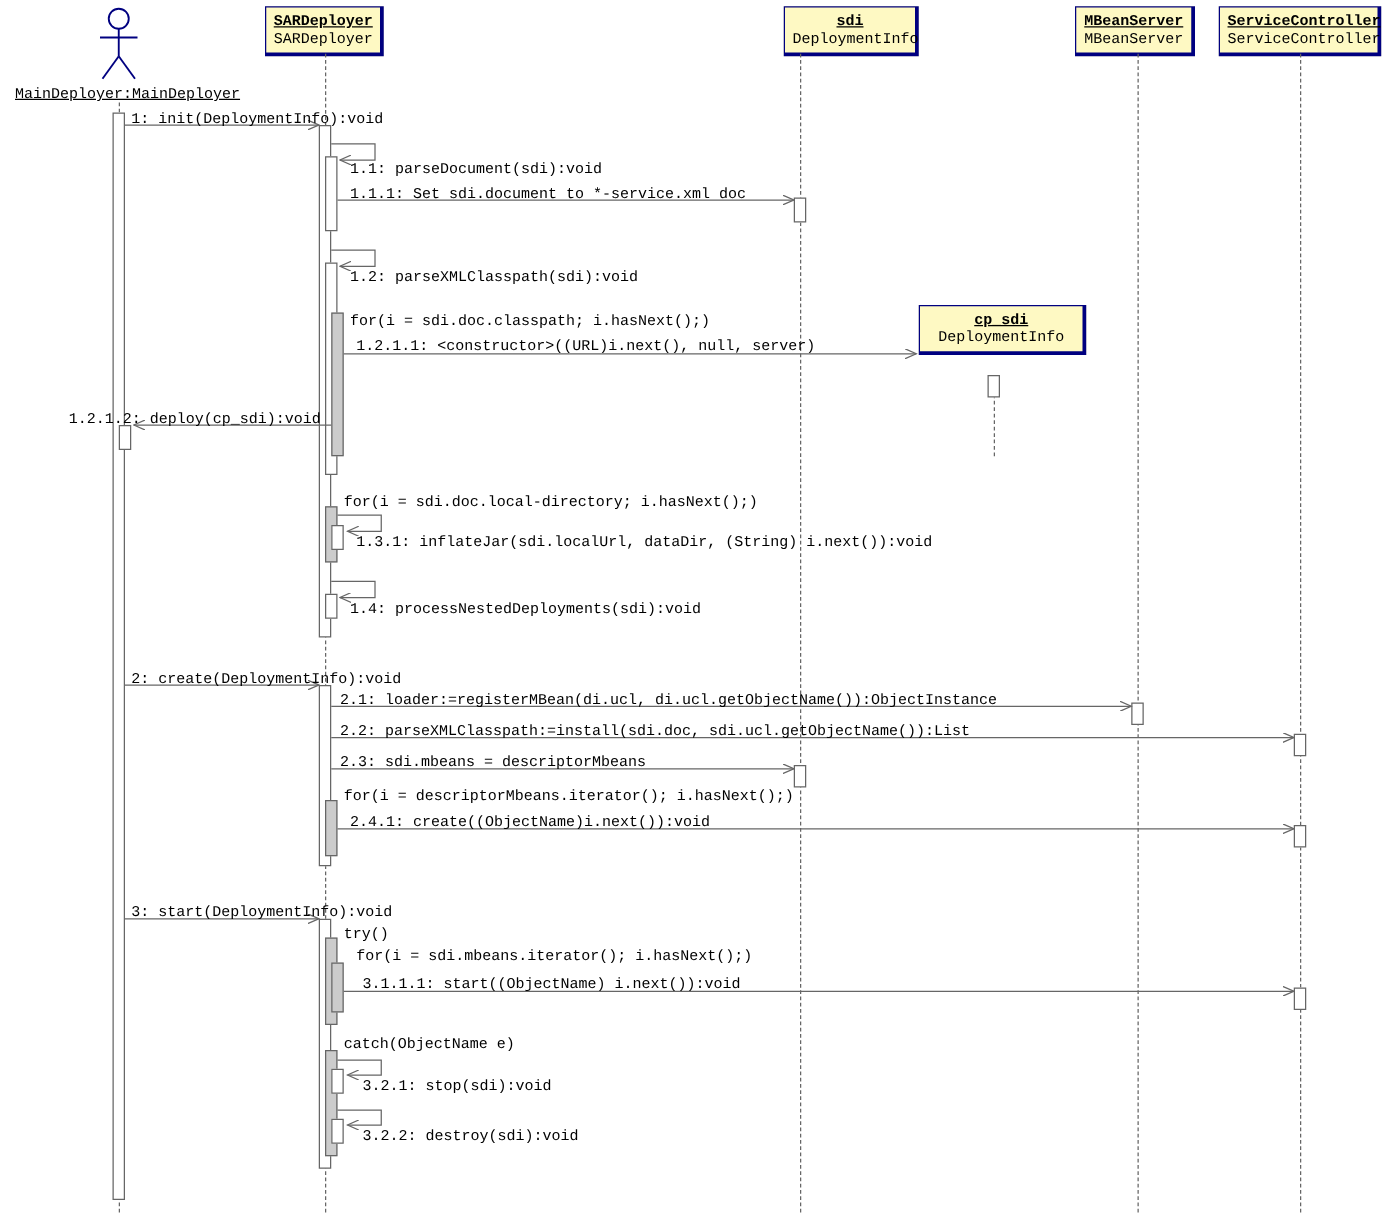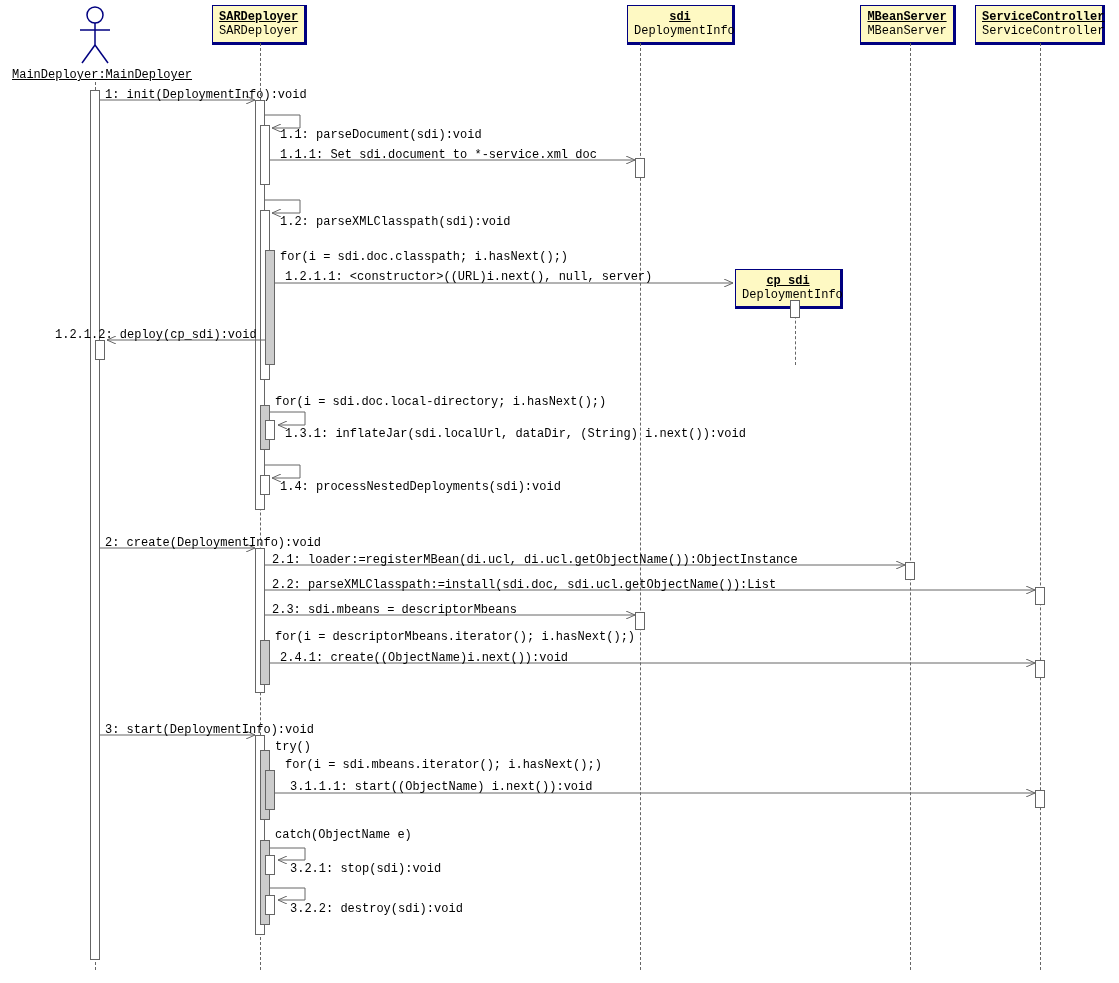--- a/index.html
+++ b/index.html
@@ -39,21 +39,21 @@
   <span class="type">DeploymentInfo</span>
 </div>
 <div class="lifeline-box" style="left:860px; top:5px; width:96px;">
   <span class="name">MBeanServer</span>
   <span class="type">MBeanServer</span>
 </div>
 <div class="lifeline-box" style="left:975px; top:5px; width:130px;">
   <span class="name">ServiceController</span>
   <span class="type">ServiceController</span>
 </div>
-<div class="lifeline-box" style="left:735px; top:269px; width:108px;">
+<div class="lifeline-box" style="left:735px; top:244px; width:134px;">
   <span class="name">cp_sdi</span>
   <span class="type">DeploymentInfo</span>
 </div>
 
 <div class="lifeline" style="left:95px; top:82px; height:888px;"></div>
 <div class="lifeline" style="left:260px; top:43px; height:927px;"></div>
 <div class="lifeline" style="left:640px; top:43px; height:927px;"></div>
 <div class="lifeline" style="left:910px; top:43px; height:927px;"></div>
 <div class="lifeline" style="left:1040px; top:43px; height:927px;"></div>
 <div class="lifeline" style="left:795px; top:300px; height:65px;"></div>

